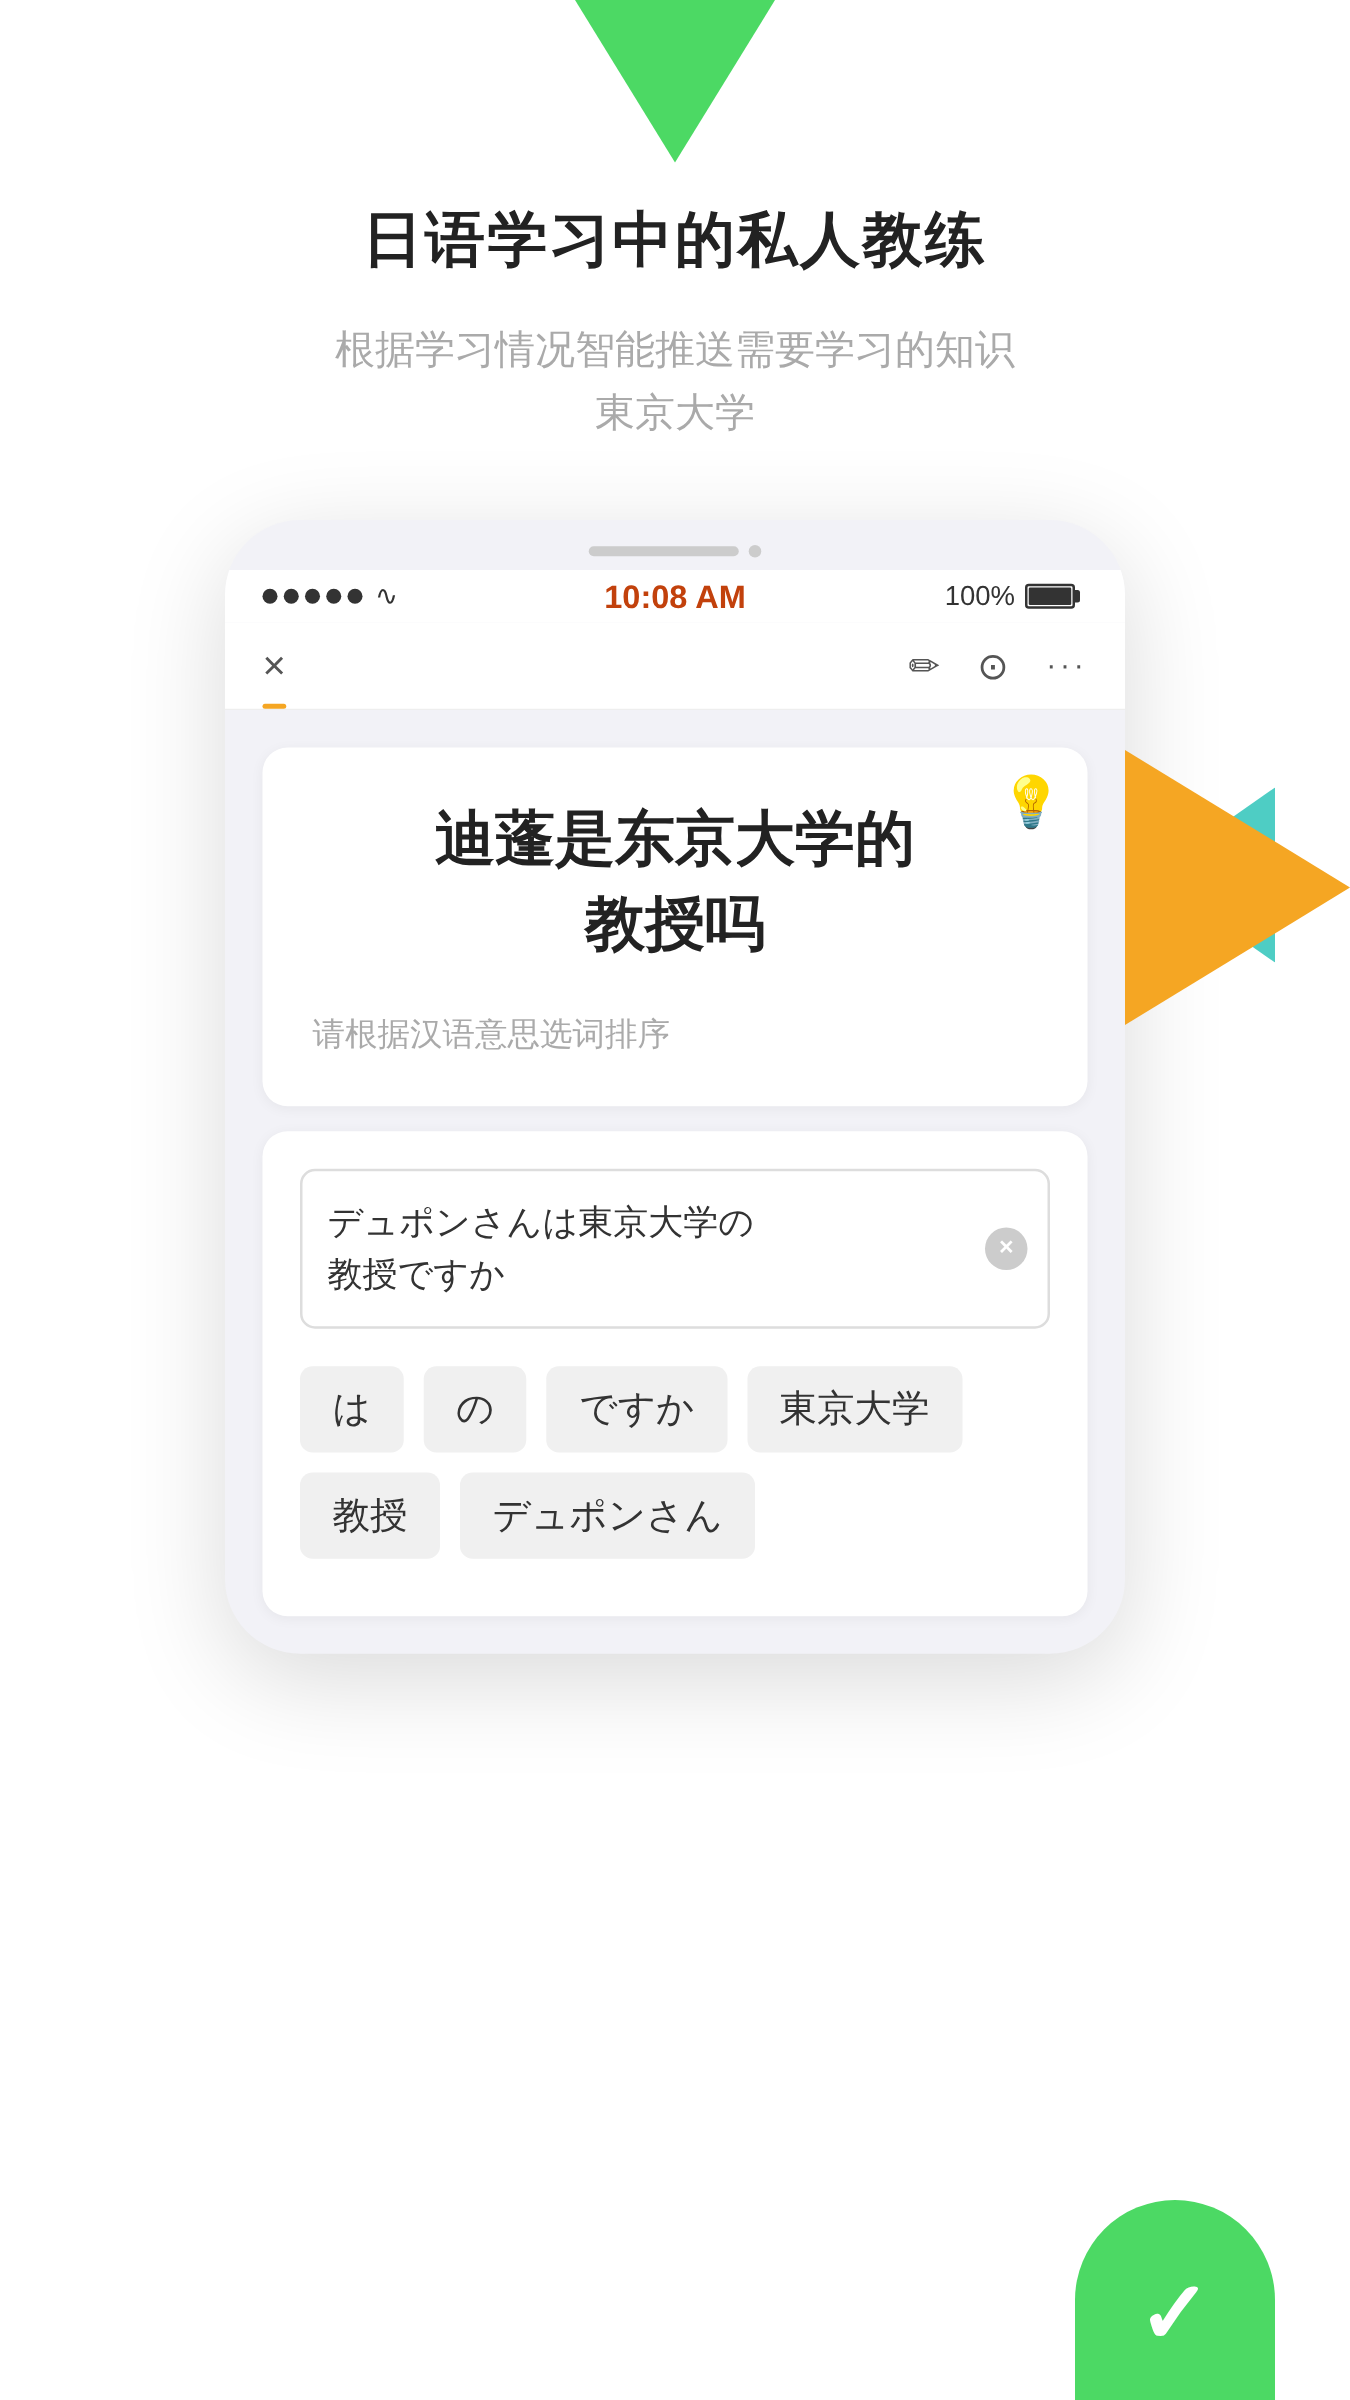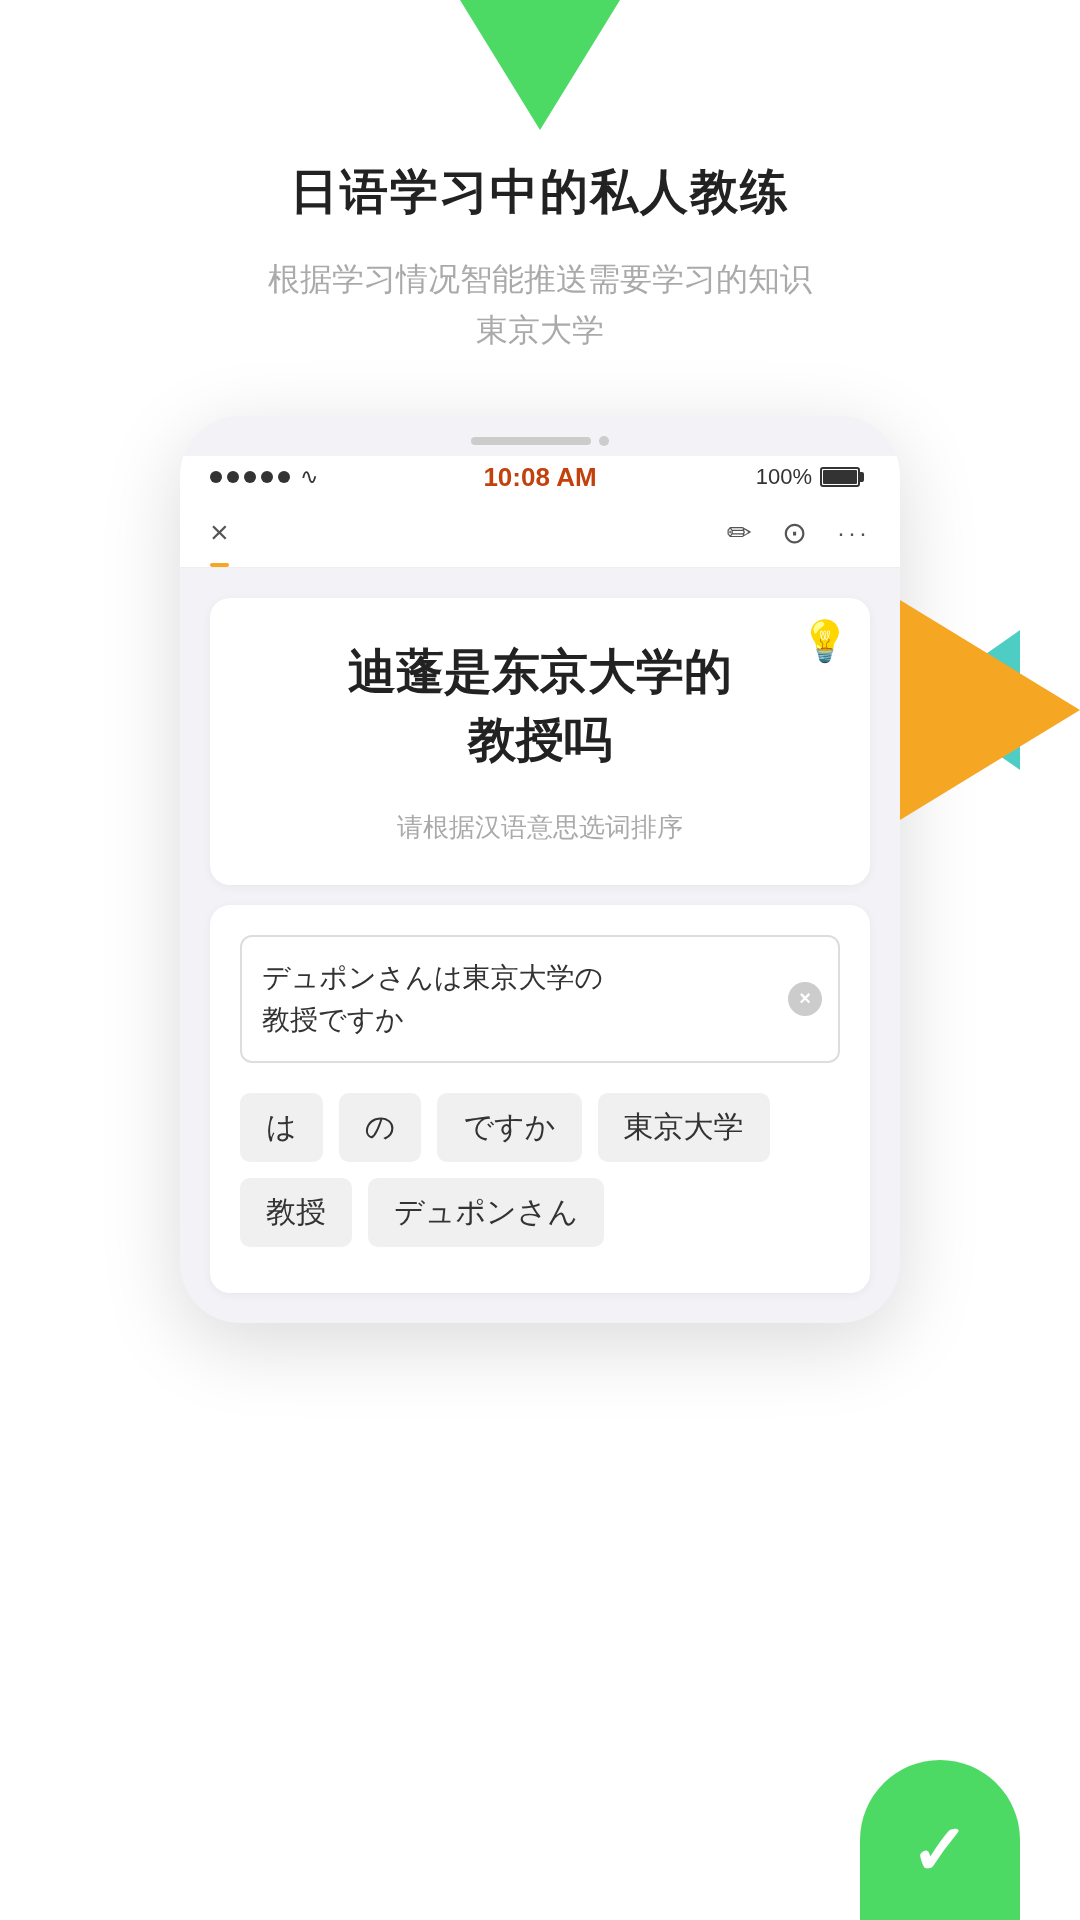--- a/index.html
+++ b/index.html
@@ -244,21 +244,21 @@
       font-size: 48px;
       font-weight: 700;
       color: #222;
       text-align: center;
       line-height: 1.4;
       margin-bottom: 37px;
     }
     .question-hint {
       font-size: 26px;
       color: #aaa;
-      text-align: center;
+      text-align: left;
     }
 
     
     .answer-area {
       background: white;
       margin: 0 30px 30px;
       border-radius: 20px;
       padding: 30px;
       box-shadow: 0 2px 10px rgba(0,0,0,0.05);
     }

